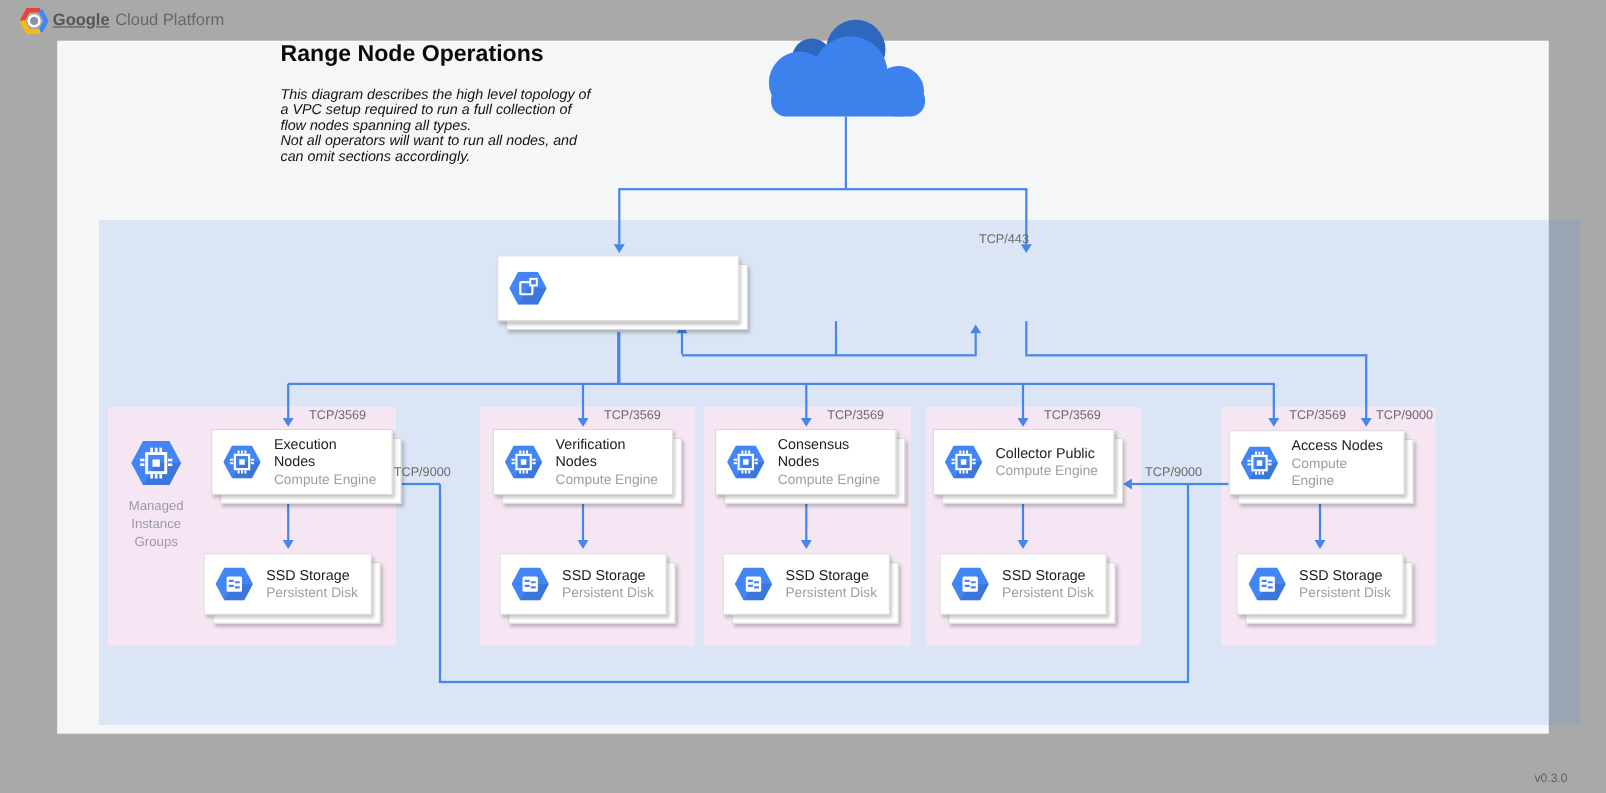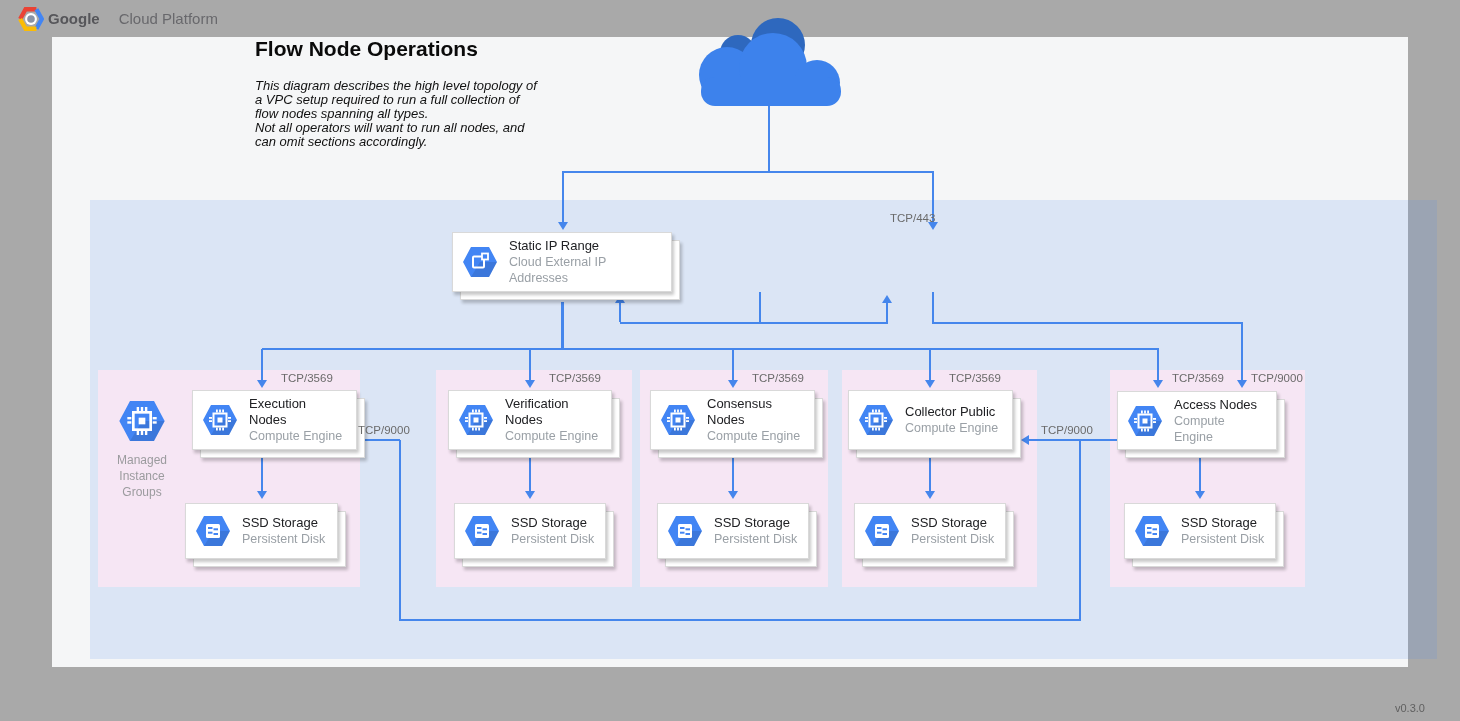--- a/index.html
+++ b/index.html
@@ -21,21 +21,21 @@
     box-sizing:border-box;background:#fff;border:1px solid #d9d9d9;box-shadow:2px 3px 3px rgba(0,0,0,0.22);}
   .card .t{font-size:13px;color:#202124;line-height:16px;}
   .card .s{font-size:12.5px;color:#9aa0a6;line-height:16px;}
   .card.graytext .t{color:#9aa0a6;}
   .hex{flex:0 0 auto;}
   #title{position:absolute;left:255px;top:37px;font-size:21px;font-weight:bold;color:#0a0a0a;z-index:3;}
   #desc{position:absolute;left:255px;top:79px;width:288px;font-size:13px;line-height:14px;color:#111;
     white-space:pre-line;z-index:3;font-style:italic;}
   #topbar{position:absolute;left:0;top:0;width:1460px;height:37px;z-index:6;}
   #topbar .wordmark{position:absolute;left:48px;top:10px;font-size:15px;color:#68686c;}
-  #topbar .wordmark b{color:#56565a;margin-right:19px;}
+  #topbar .wordmark b{color:#56565a;margin-right:5px;text-decoration:underline;}
   #mig-label{position:absolute;left:103px;top:452px;width:78px;text-align:center;font-size:12px;
     font-weight:normal;color:#9b9b9e;line-height:16px;z-index:4;}
   #version{position:absolute;left:1395px;top:702px;font-size:11px;color:#606060;z-index:2;}
 </style>
 </head>
 <body>
 
 <svg width="0" height="0" style="position:absolute" aria-hidden="true">
   <defs>
     <g id="hexbase">
@@ -108,21 +108,21 @@
     <svg style="position:absolute;left:18px;top:7px" width="26" height="24" viewBox="0 0 24 22">
       <path d="M2,11 L7,2 L17,2" stroke="#ea4335" stroke-width="4" fill="none"></path>
       <path d="M17,2 L22,11 L17,20" stroke="#4285f4" stroke-width="4" fill="none"></path>
       <path d="M17,20 L7,20 L2,11" stroke="#fbbc05" stroke-width="4" fill="none"></path>
       <circle cx="12" cy="11" r="5.5" fill="#fff"></circle>
         <circle cx="12" cy="11" r="3.5" fill="#8a93a5"></circle>
     </svg>
     <div class="wordmark"><b>Google</b><span>Cloud Platform</span></div>
   </div>
 
-  <div id="title">Flow Node Operations</div>
+  <div id="title">Range Node Operations</div>
   <div id="desc">This diagram describes the high level topology of a VPC setup required to run a full collection of flow nodes spanning all types.
 Not all operators will want to run all nodes, and can omit sections accordingly.</div>
 
   <svg style="position:absolute;left:683px;top:15px;z-index:3" width="175" height="97" viewBox="0 0 175 97">
     <circle cx="95" cy="30" r="27" fill="#2e68be"></circle>
     <circle cx="55" cy="38" r="18" fill="#2e68be"></circle>
     <g fill="#3d82ec">
       <circle cx="44" cy="60" r="28"></circle>
       <circle cx="90" cy="52" r="34"></circle>
       <circle cx="134" cy="68" r="23"></circle>
@@ -204,24 +204,20 @@
   <div class="ah l" style="left:352px;top:435px"></div>
   <div class="plabel" style="left:358px;top:424px">TCP/9000</div>
 
 
   <div class="cw stacked" style="left:452px;top:232px;width:220px;height:60px">
     <div class="card">
       <svg class="hex" width="34" height="30" viewBox="0 0 34 30">
           <use href="#hexbase"></use>
           <use href="#g-ip"></use>
         </svg>
-      <div>
-          <div class="t">Static IP Range</div>
-           <div class="s">Cloud External IP Addresses</div>
-        </div>
     </div>
   </div>
 
 
 
   <svg style="position:absolute;left:119px;top:401px;z-index:4" width="46" height="40" viewBox="0 0 34 30">
       <use href="#hexbase"></use>
       <use href="#g-cpu"></use>
     </svg>
   <div id="mig-label">Managed Instance Groups</div>

